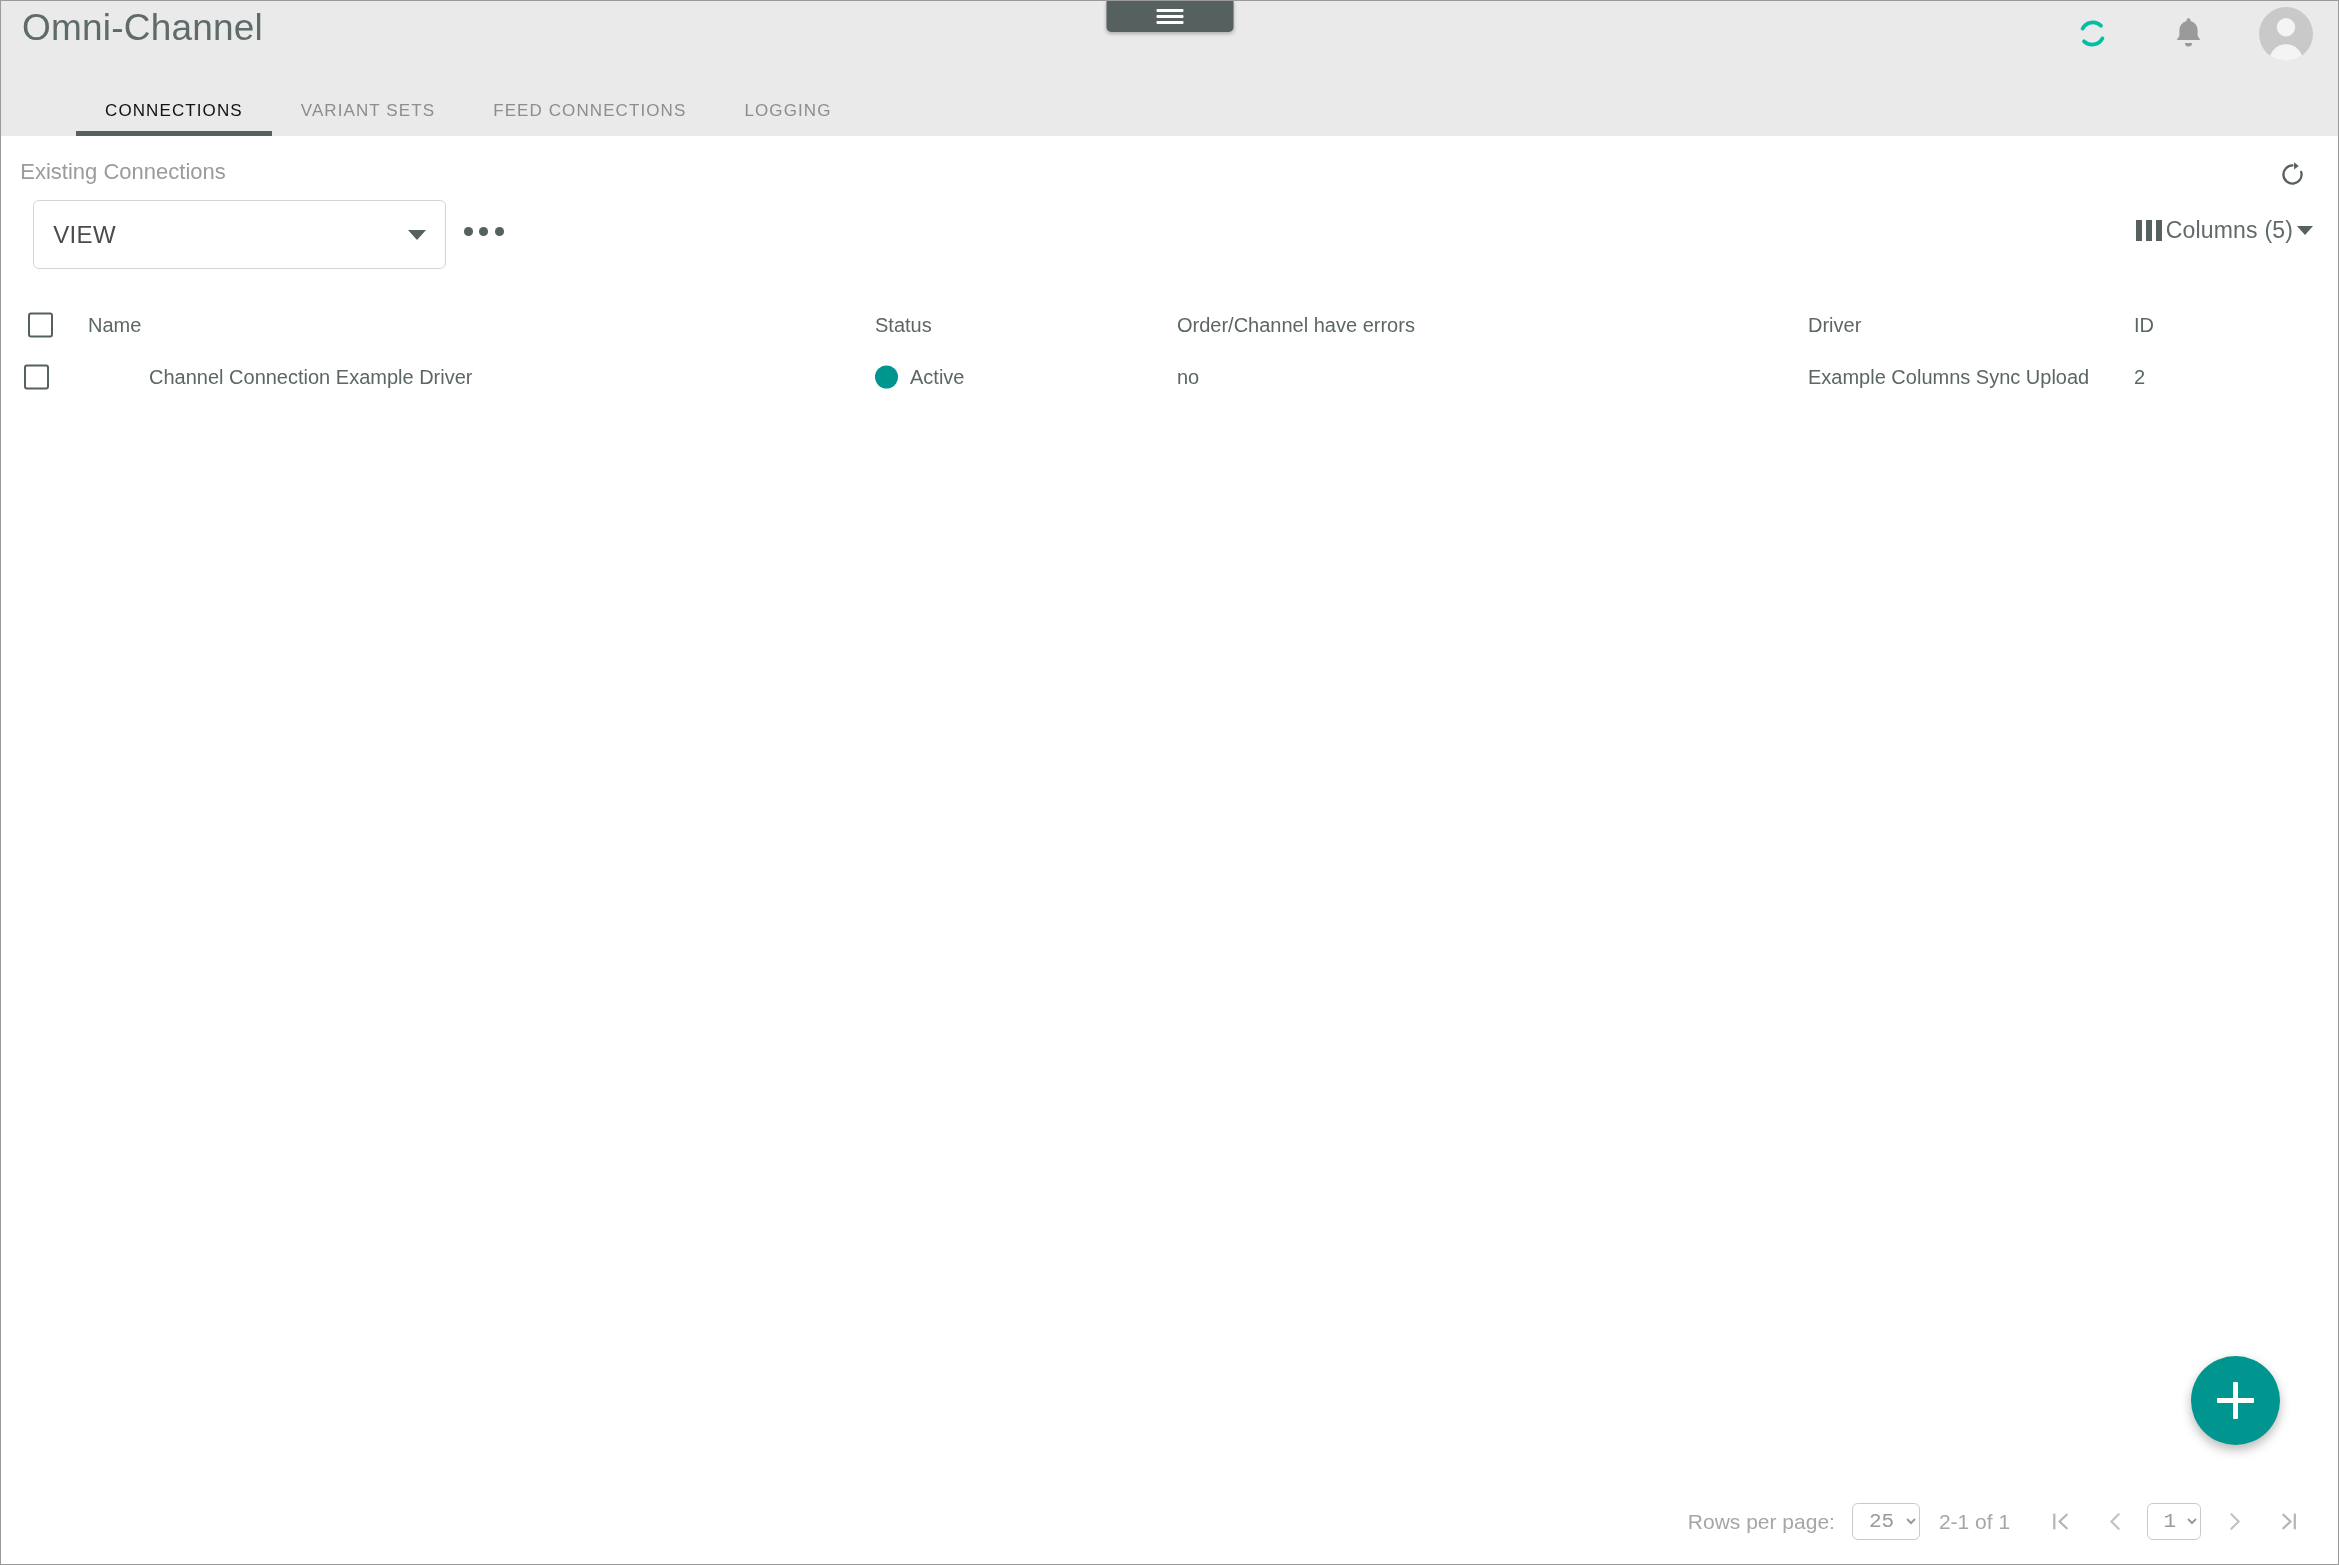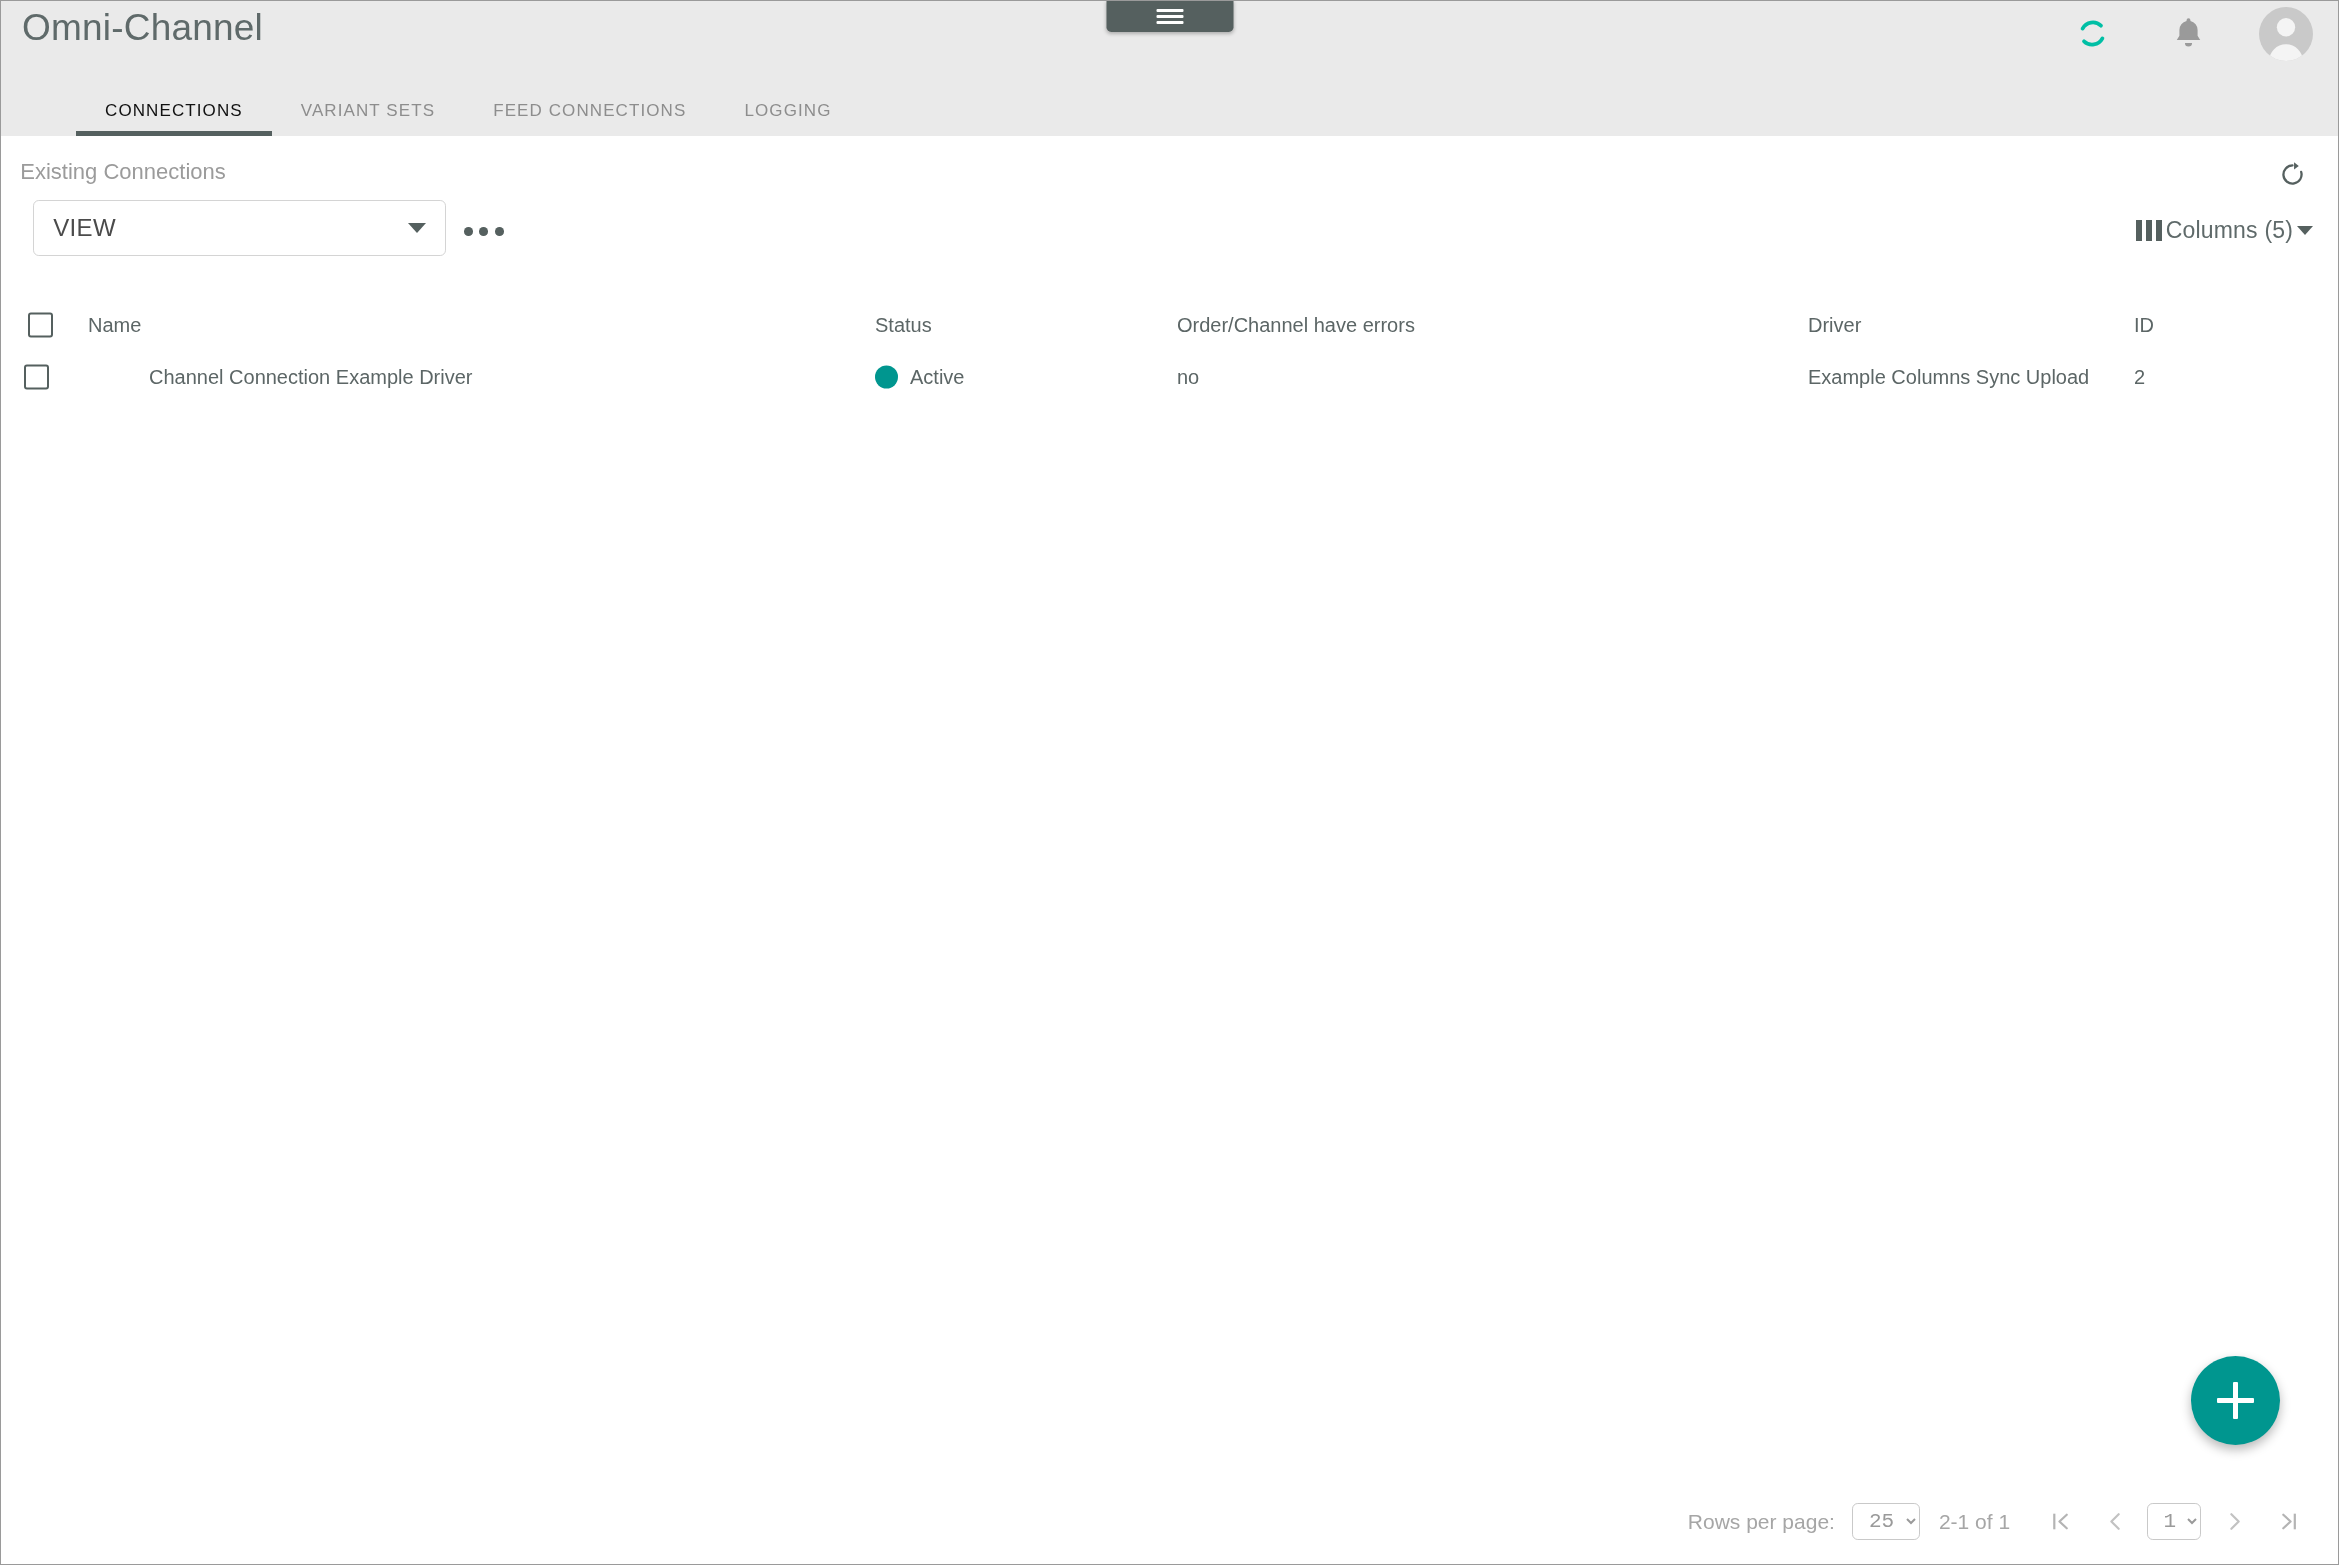--- a/index.html
+++ b/index.html
@@ -172,21 +172,21 @@
     left: 0;
     right: 0;
     height: 68px;
   }
 
   .view-select {
     position: absolute;
     left: 32px;
     top: 0;
     width: 413px;
-    height: 56px;
+    height: 69px;
     box-sizing: border-box;
     border: 1px solid #d4d4d4;
     border-radius: 5.8px;
     background: #ffffff;
     display: flex;
     align-items: center;
     padding: 0 19.3px;
     cursor: pointer;
   }
   .view-select .label {

